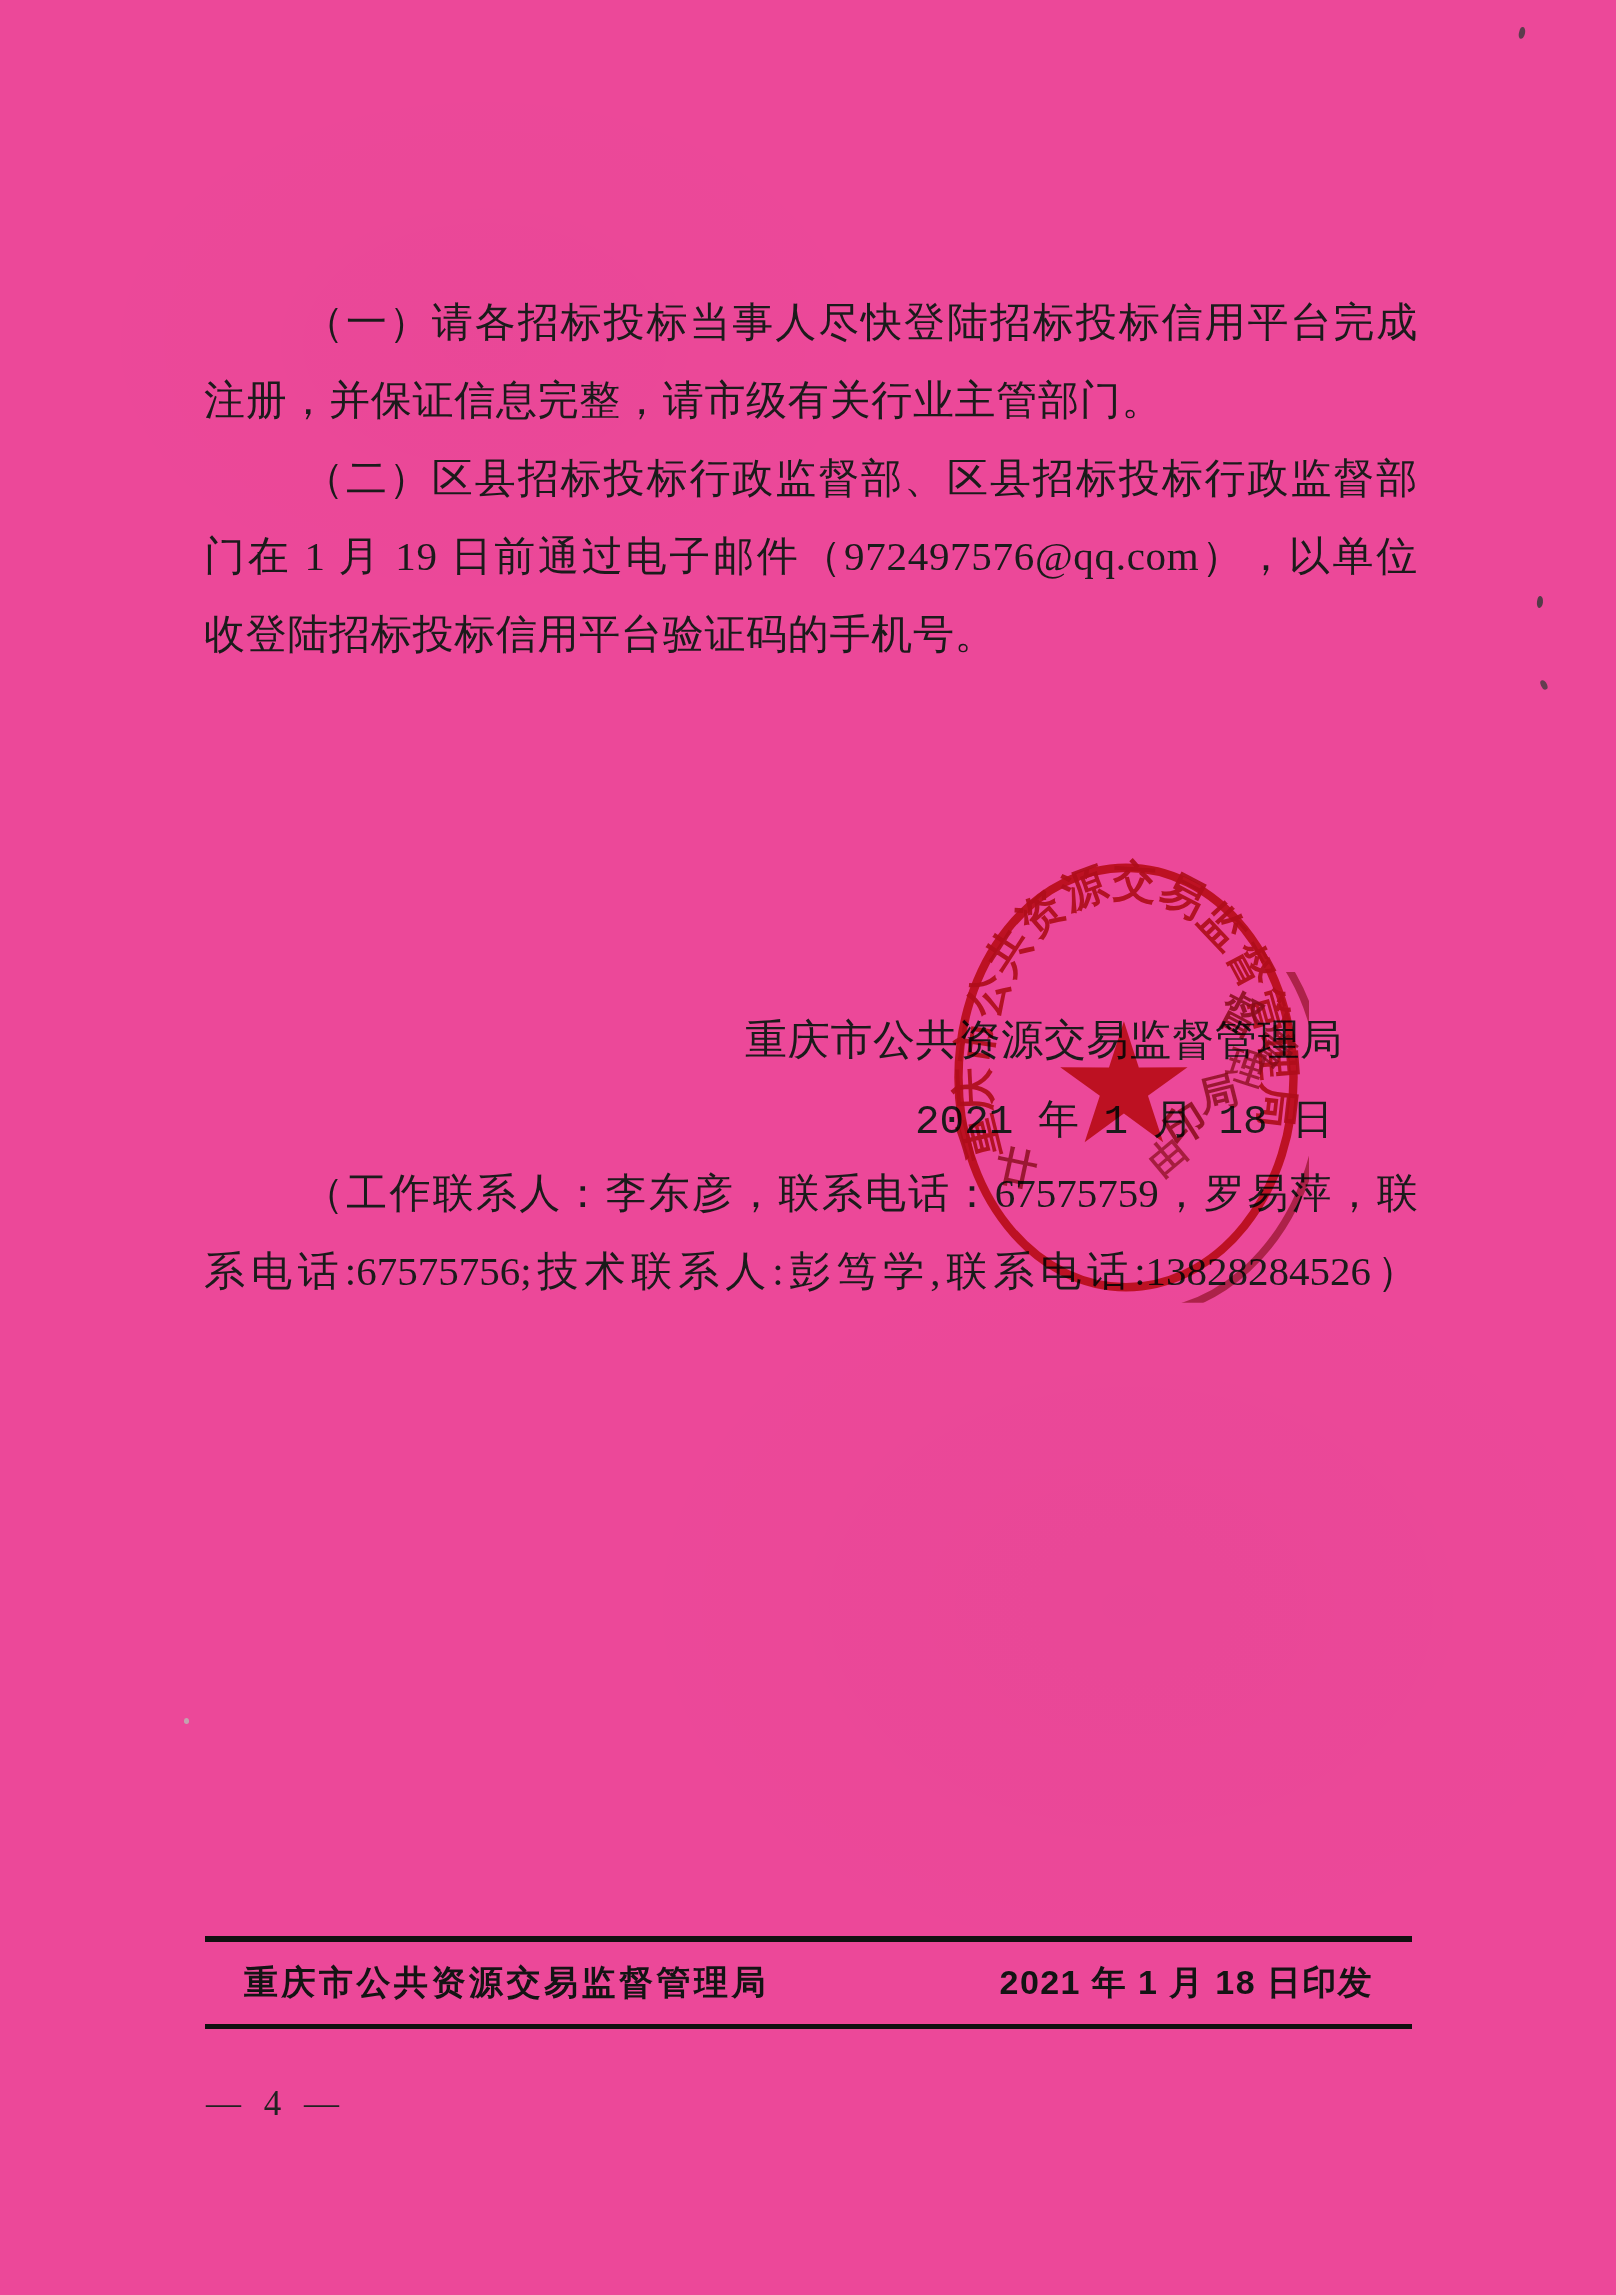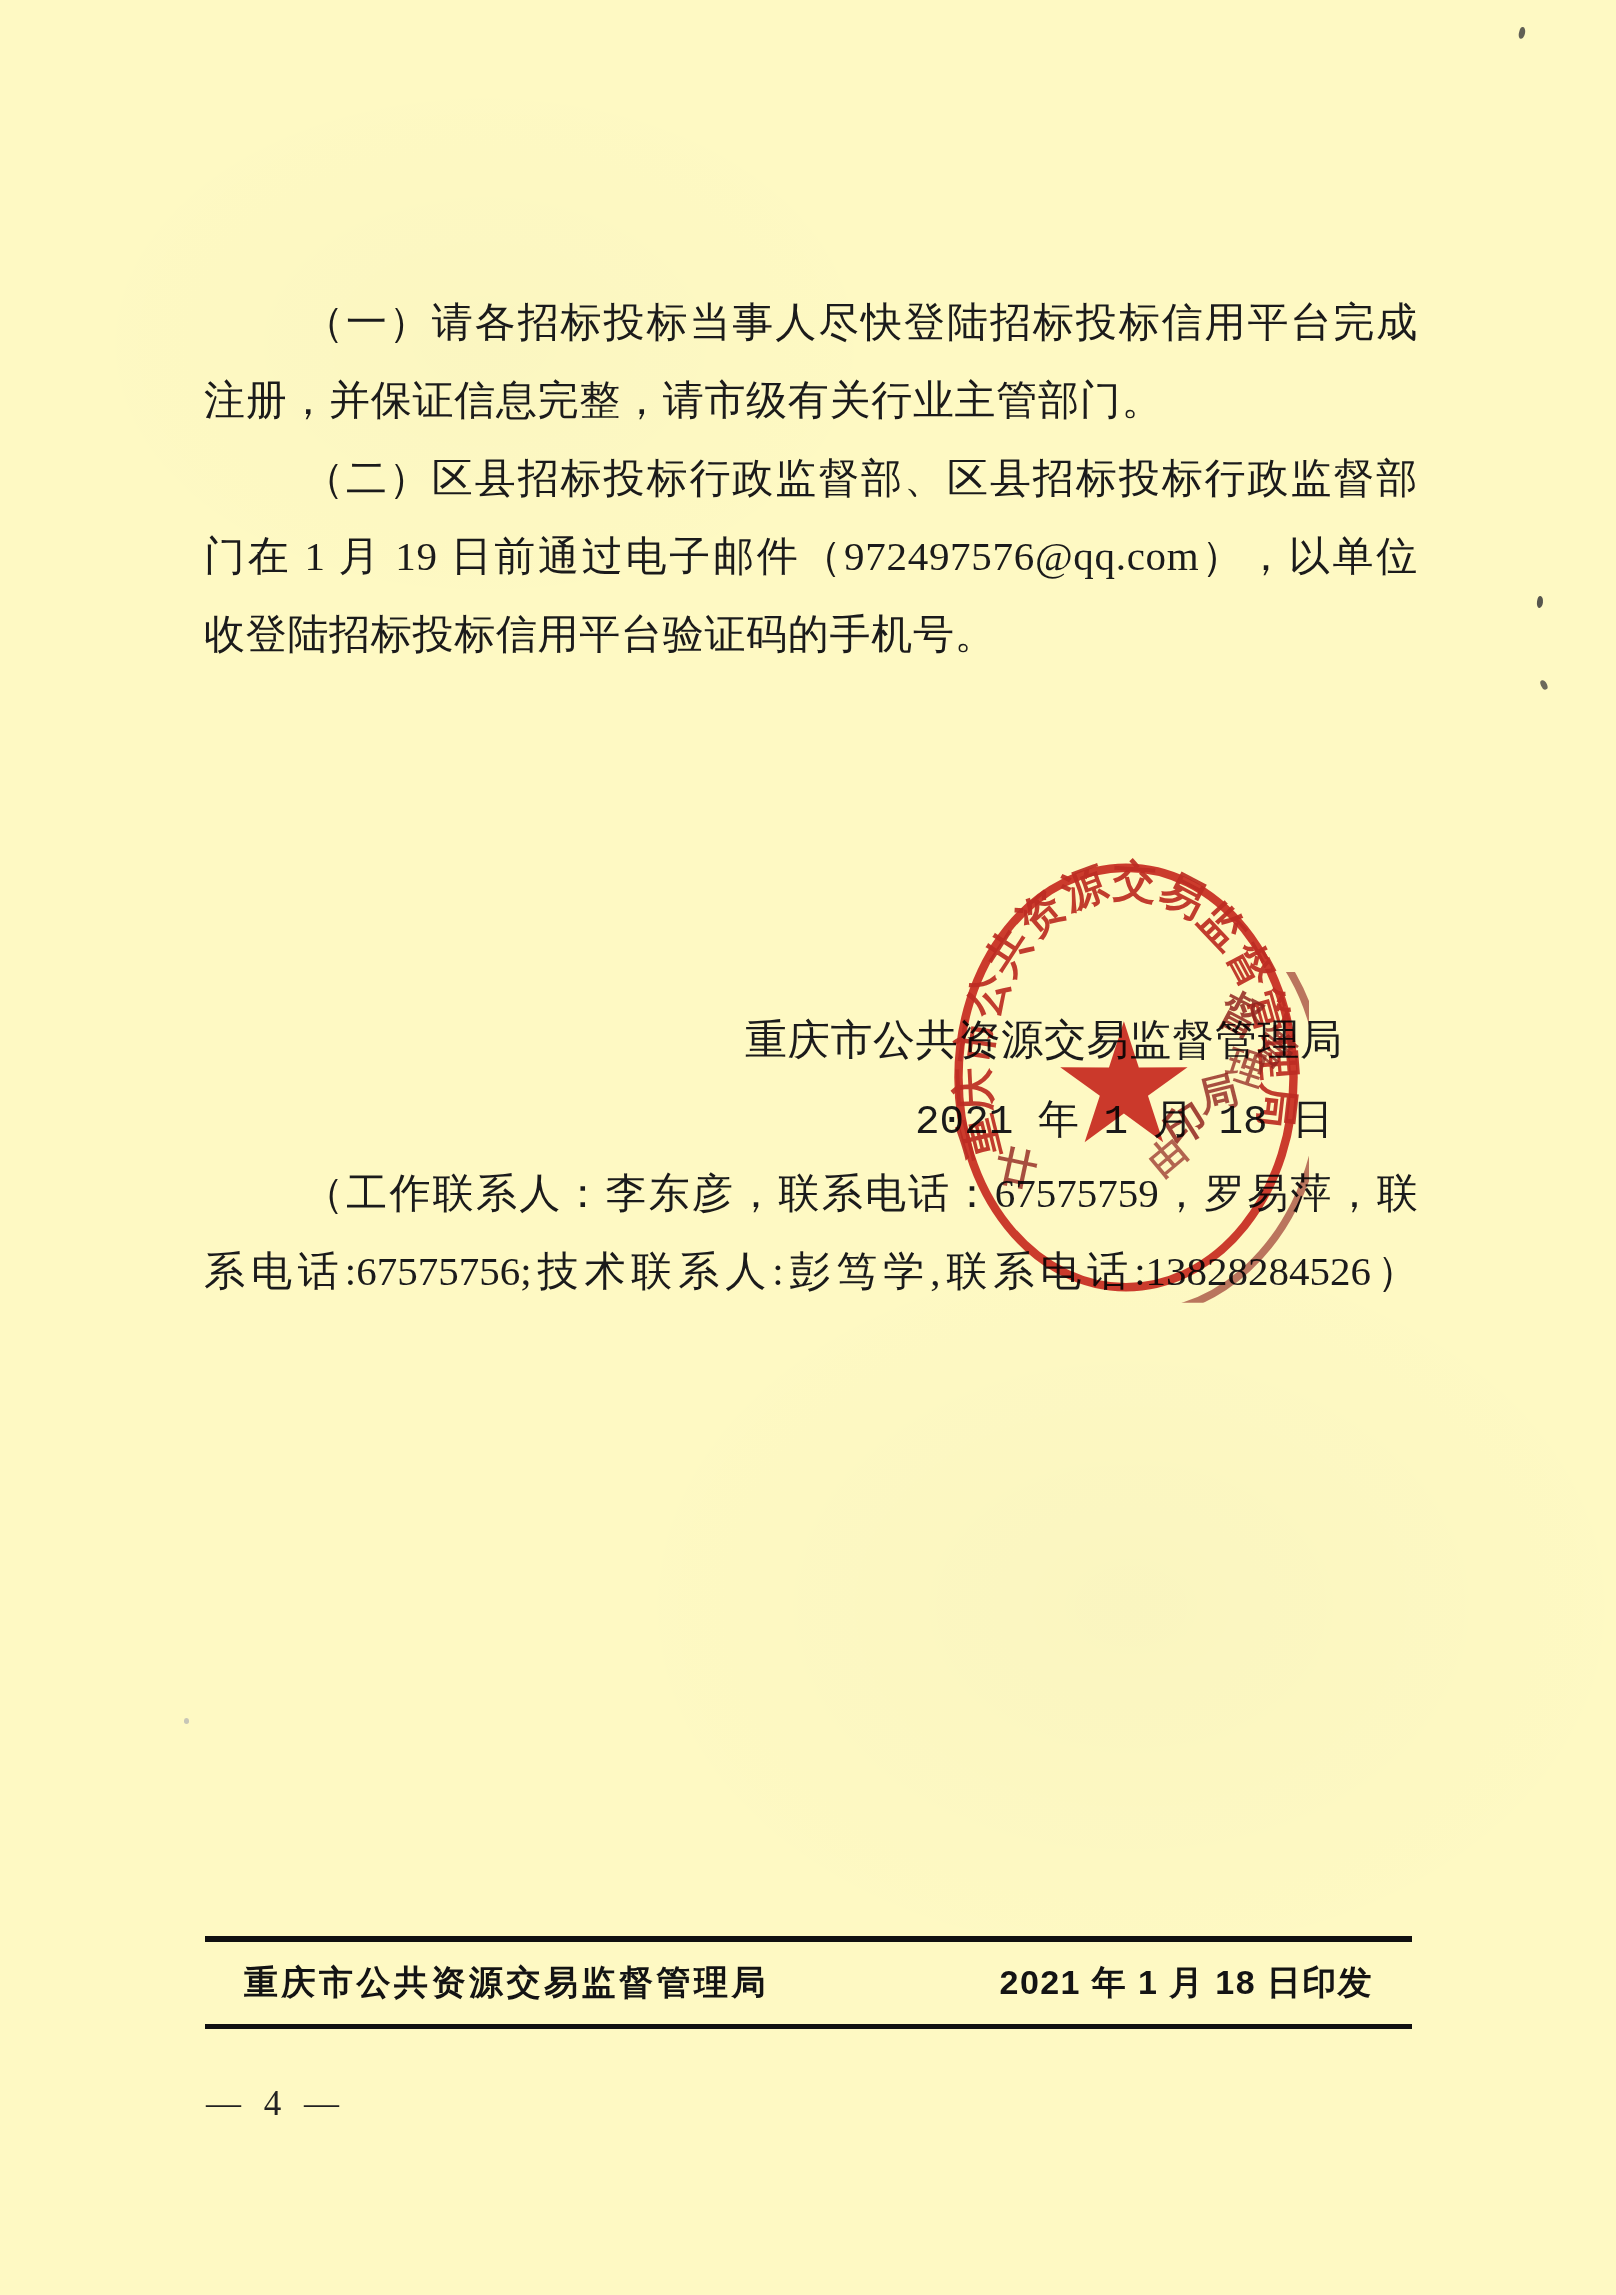--- a/index.html
+++ b/index.html
@@ -1,19 +1,19 @@
 <!DOCTYPE html>
 <html style="font-size:11.3px"><head>
 <meta charset="utf-8">
 <style>
   html,body{margin:0;padding:0;background:#888;}
   .page{
     position:relative;
     width:1616px;height:2295px;
-    background:#fef9c3;
+    background:#ec4899;
     overflow:hidden;
     font-family:"Liberation Serif", serif;
     color:#1b1b1b;
   }
   
   .page::before{
     content:"";position:absolute;inset:0;
     background:
       radial-gradient(634px 422px at 30% 15%, rgba(0,0,0,0.012), transparent 70%),
       radial-gradient(774px 563px at 70% 70%, rgba(0,0,0,0.015), transparent 70%);

